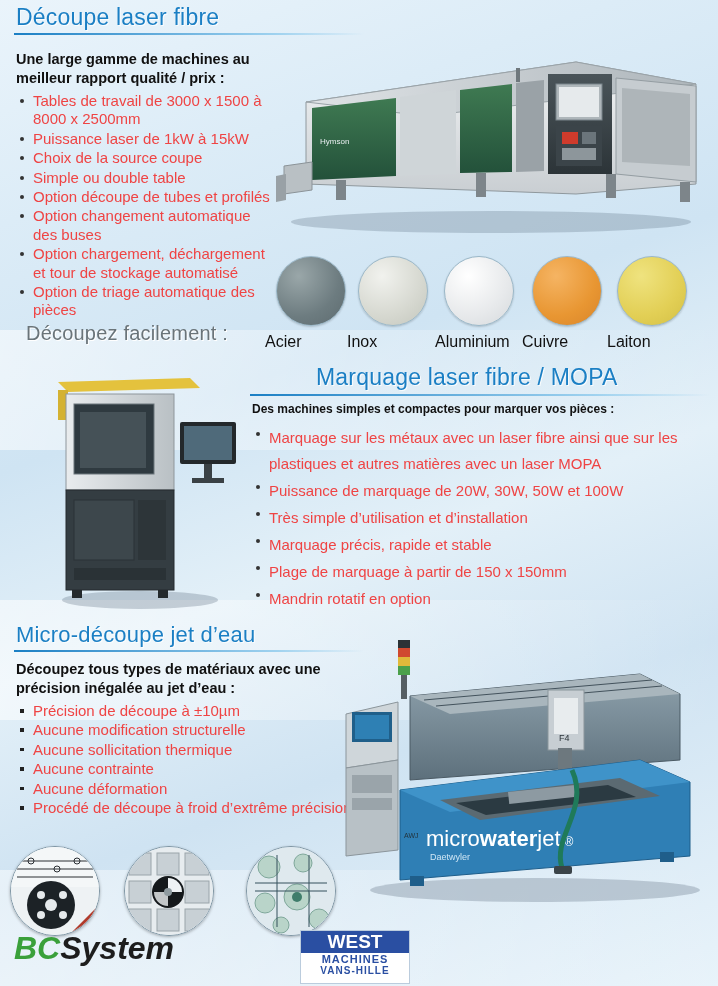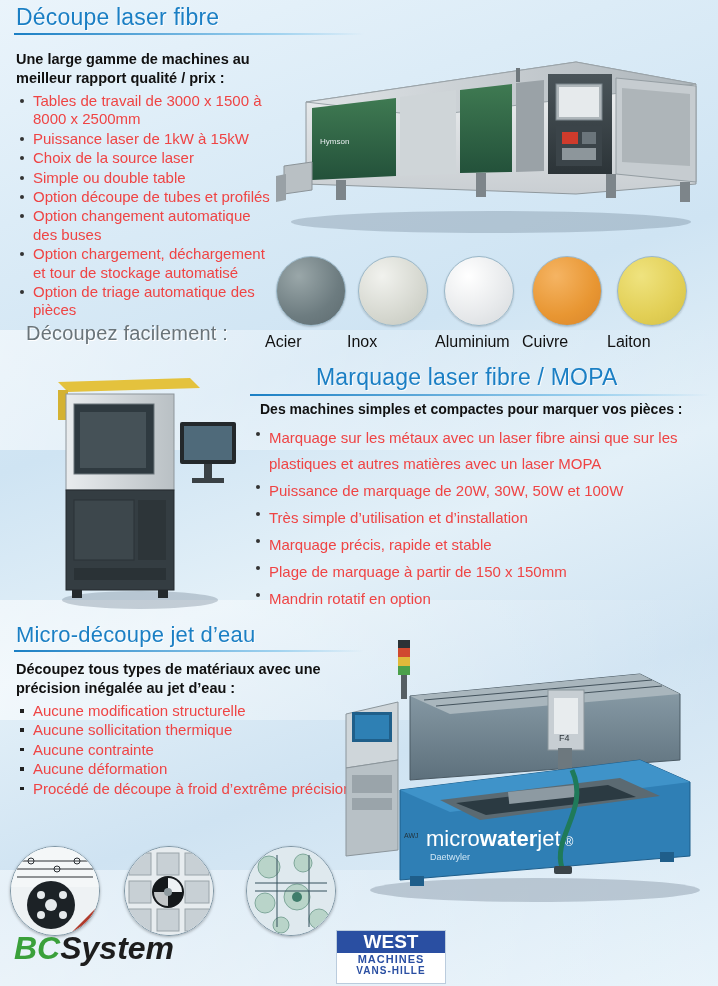--- a/index.html
+++ b/index.html
@@ -41,41 +41,41 @@
   #markMach{position:absolute;left:40px;top:372px;width:210px;height:240px;}
   
   #waterJet{position:absolute;left:340px;top:640px;width:370px;height:265px;}
 
   
   .samp{position:absolute;width:88px;height:88px;border-radius:50%;overflow:hidden;border:1px solid #7f95a3;
         box-shadow:0 1px 3px rgba(0,0,0,.3);}
 
   
   .logo-sys{position:absolute;left:14px;top:930px;font-size:32px;font-weight:bold;font-style:italic;}
-  .logo-west{position:absolute;left:300px;top:930px;width:108px;height:52px;background:#fff;border:1px solid #bcd;margin-left:36px;}
+  .logo-west{position:absolute;left:300px;top:930px;width:108px;height:52px;background:#fff;border:1px solid #bcd;}
   .logo-west .wt{background:#2a4fa2;color:#fff;font-weight:bold;font-size:19px;text-align:center;line-height:22px;}
   .logo-west .wm{color:#2a4fa2;font-weight:bold;font-size:11px;text-align:center;letter-spacing:1px;line-height:12px;}
   .logo-west .wb{color:#2a4fa2;font-weight:bold;font-size:10px;text-align:center;letter-spacing:1px;}
 </style>
 </head>
 <body>
 
 <div class="bg-streak bg-s1"></div>
 <div class="bg-streak bg-s2"></div>
 <div class="bg-streak bg-s3"></div>
 
 <div class="sec-title" style="left:16px;top:4px;font-size:23px;">Découpe laser fibre</div>
 <div class="rule" style="left:14px;top:33px;width:350px;"></div>
 
 <div class="lead" style="left:16px;top:50px;width:255px;">Une large gamme de machines au meilleur rapport qualité / prix :</div>
 
 <ul class="bul" id="laser-bullets" style="left:16px;top:92px;width:258px;">
     <li>Tables de travail de 3000 x 1500 à 8000 x 2500mm</li>
     <li>Puissance laser de 1kW à 15kW</li>
-    <li>Choix de la source laser</li>
+    <li>Choix de la source coupe</li>
     <li>Simple ou double table</li>
     <li>Option découpe de tubes et profilés</li>
     <li>Option changement automatique des buses</li>
     <li>Option chargement, déchargement et tour de stockage automatisé</li>
     <li>Option de triage automatique des pièces</li>
   </ul>
 
 <svg id="laserCut" viewBox="0 0 430 190">
   <defs>
     <linearGradient id="bodyg" x1="0" y1="0" x2="0" y2="1">
@@ -144,21 +144,21 @@
 <div class="mat-lbl" style="left:522px;top:333px;">Cuivre</div>
 
 <div class="mat" style="left:617px;top:256px;background:radial-gradient(circle at 34% 28%,#efe37f,#e2cf55 60%,#d3bf45);"></div>
 <div class="mat-lbl" style="left:607px;top:333px;">Laiton</div>
 
 <div class="sec-title" style="left:26px;top:322px;font-size:20px;color:#6a7479;text-shadow:1px 1px 0 #fff;">Découpez facilement :</div>
 
 <div class="sec-title" style="left:316px;top:364px;font-size:23px;">Marquage laser fibre / MOPA</div>
 <div class="rule" style="left:250px;top:394px;width:460px;"></div>
 
-<div class="lead" style="left:252px;top:400px;width:450px;font-size:14px;margin-left:8px;">Des machines simples et compactes pour marquer vos pièces :</div>
+<div class="lead" style="left:252px;top:400px;width:450px;font-size:12px;">Des machines simples et compactes pour marquer vos pièces :</div>
 
 <ul class="bul" id="marking-bullets" style="left:252px;top:425px;width:452px;">
     <li style="line-height: 26px;">Marquage sur les métaux avec un laser fibre ainsi que sur les plastiques et autres matières avec un laser MOPA</li>
     <li style="line-height: 26px;">Puissance de marquage de 20W, 30W, 50W et 100W</li>
     <li style="line-height: 26px;">Très simple d’utilisation et d’installation</li>
     <li style="line-height: 26px;">Marquage précis, rapide et stable</li>
     <li style="line-height: 26px;">Plage de marquage à partir de 150 x 150mm</li>
     <li style="line-height: 26px;">Mandrin rotatif en option</li>
   </ul>
 
@@ -191,20 +191,21 @@
   <rect x="32" y="218" width="10" height="8" fill="#23292c"></rect>
   <rect x="118" y="218" width="10" height="8" fill="#23292c"></rect>
 </svg>
 
 <div class="sec-title" style="left:16px;top:622px;font-size:22px;">Micro-découpe jet d’eau</div>
 <div class="rule" style="left:14px;top:650px;width:350px;"></div>
 
 <div class="lead" style="left:16px;top:660px;width:330px;">Découpez tous types de matériaux avec une précision inégalée au jet d’eau :</div>
 
 <ul class="bul sq" id="waterjet-bullets" style="left:16px;top:702px;width:340px;">
+    <li>Précision de découpe à ±10µm</li>
     <li>Aucune modification structurelle</li>
     <li>Aucune sollicitation thermique</li>
     <li>Aucune contrainte</li>
     <li>Aucune déformation</li>
     <li>Procédé de découpe à froid d’extrême précision</li>
   </ul>
 
 <svg id="waterJet" viewBox="0 0 370 265">
   <defs>
     <linearGradient id="wjb" x1="0" y1="0" x2="0" y2="1">

